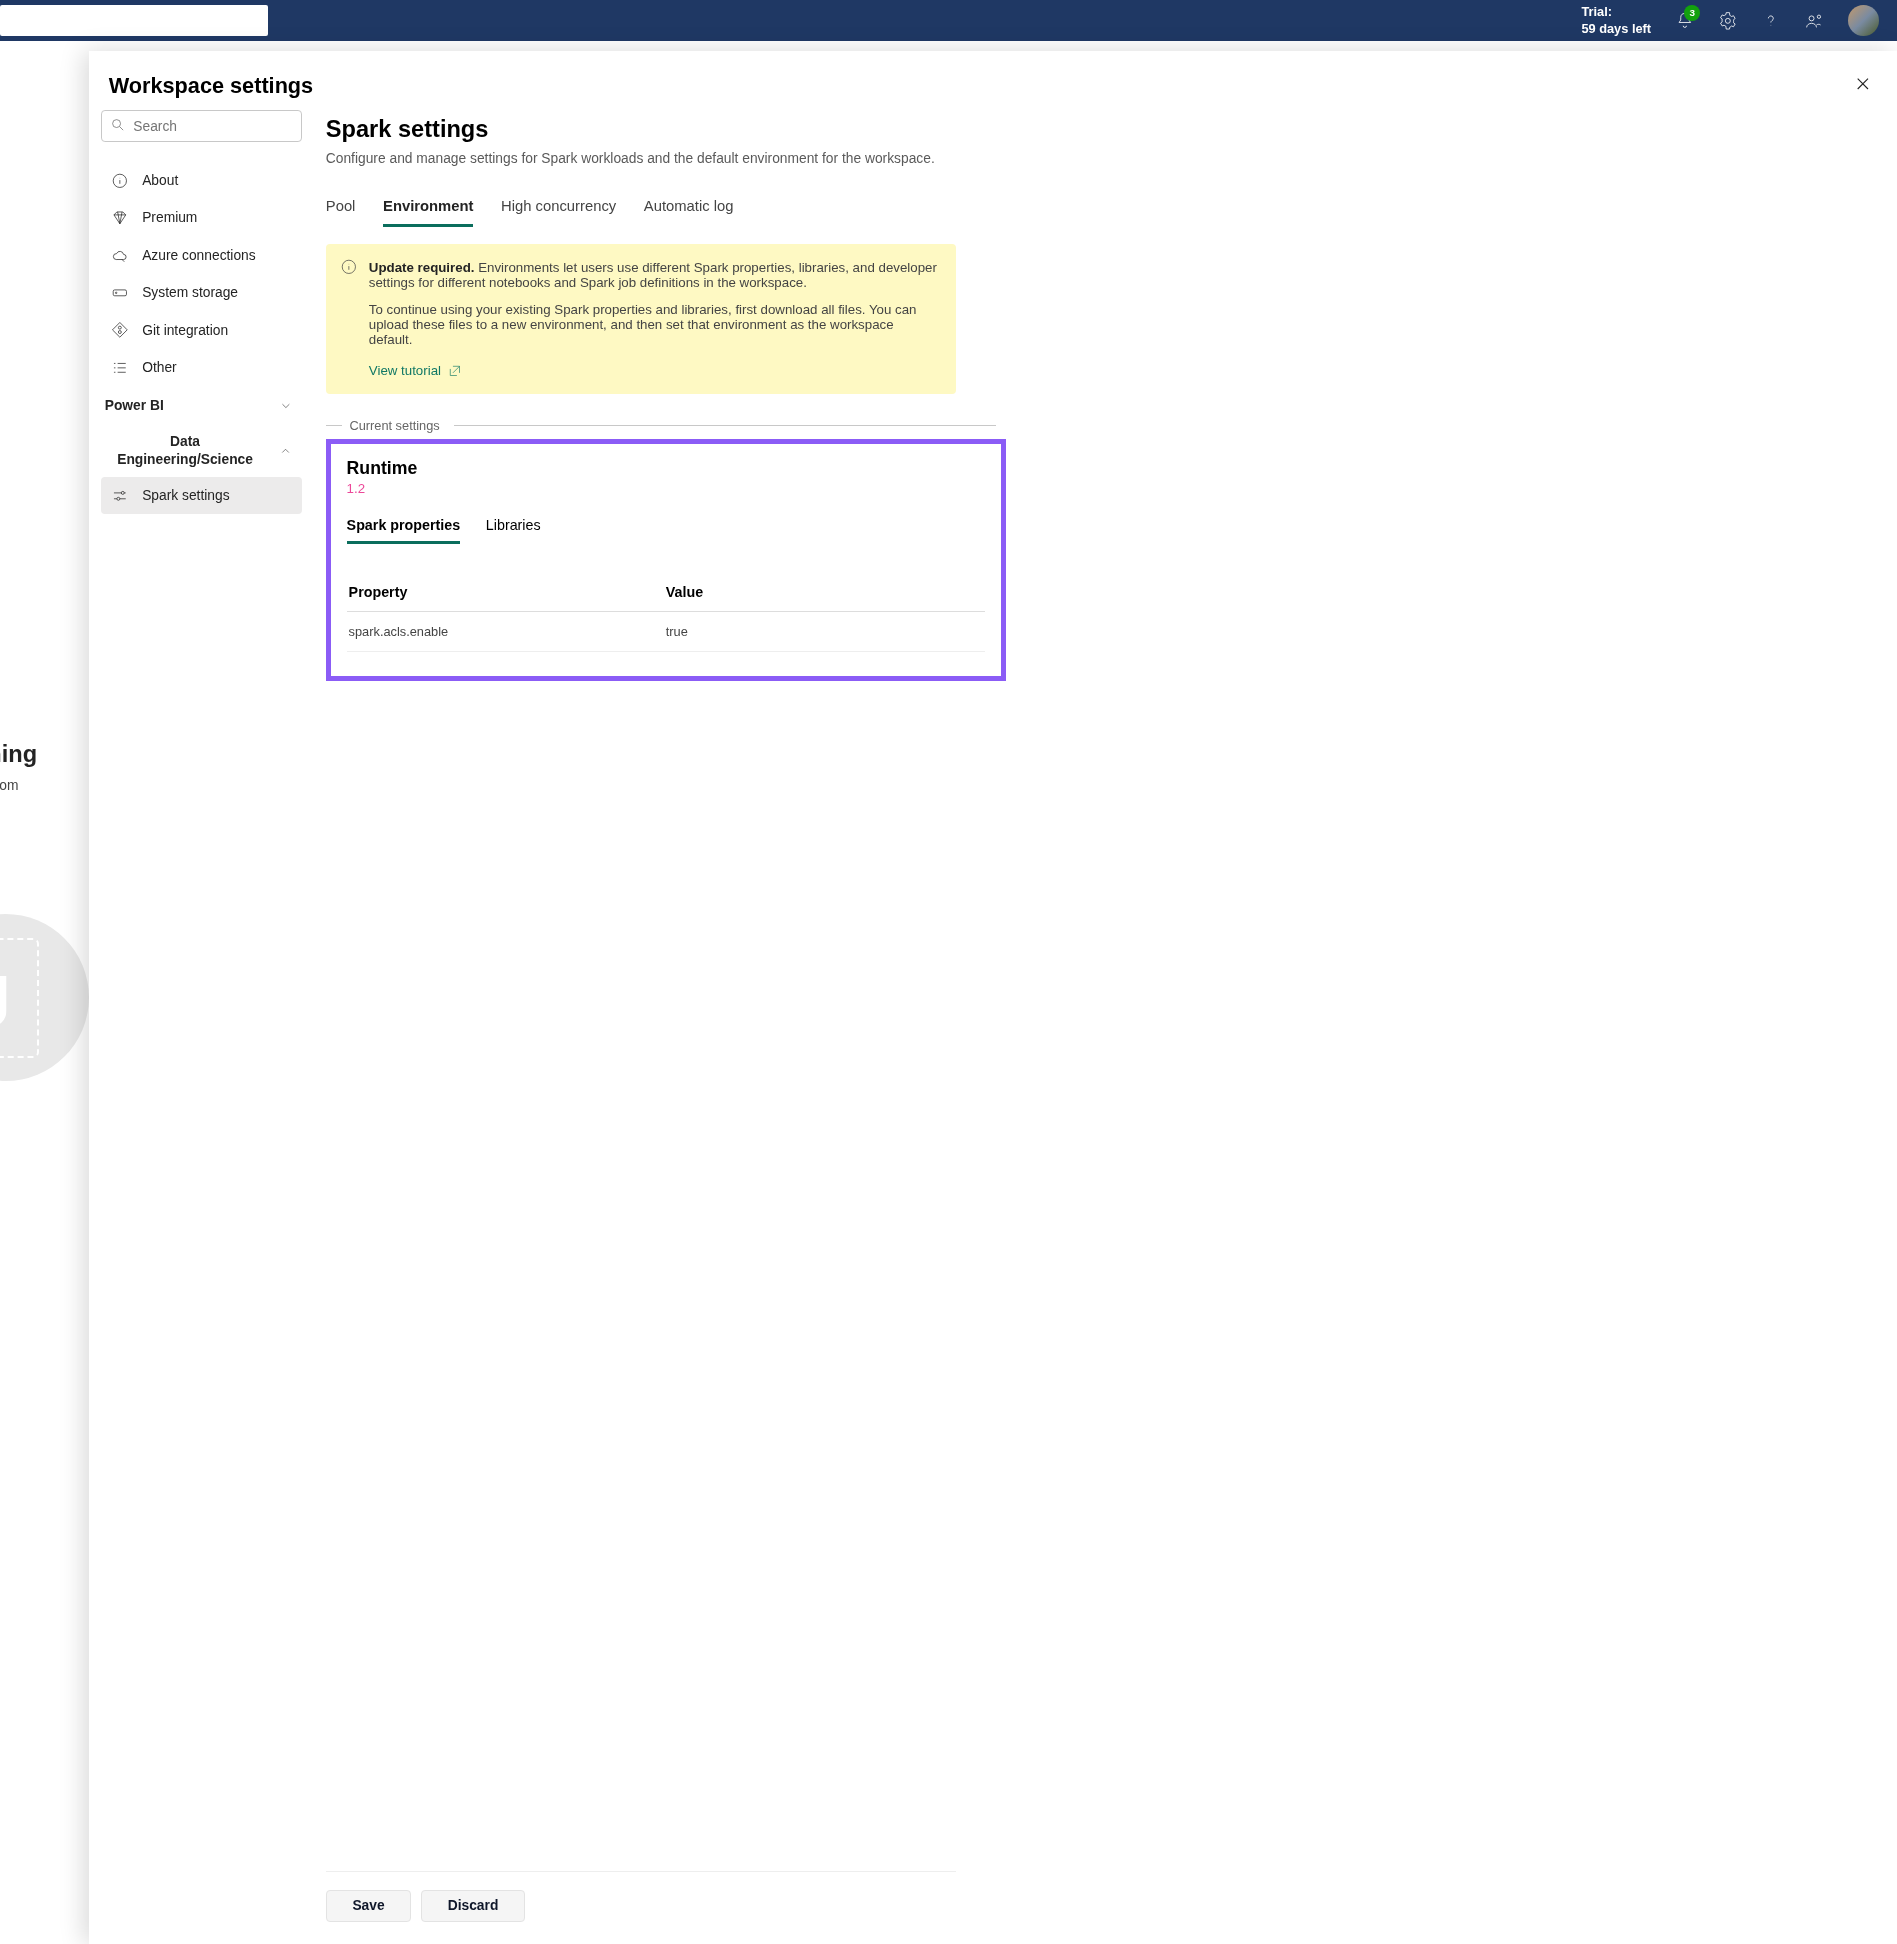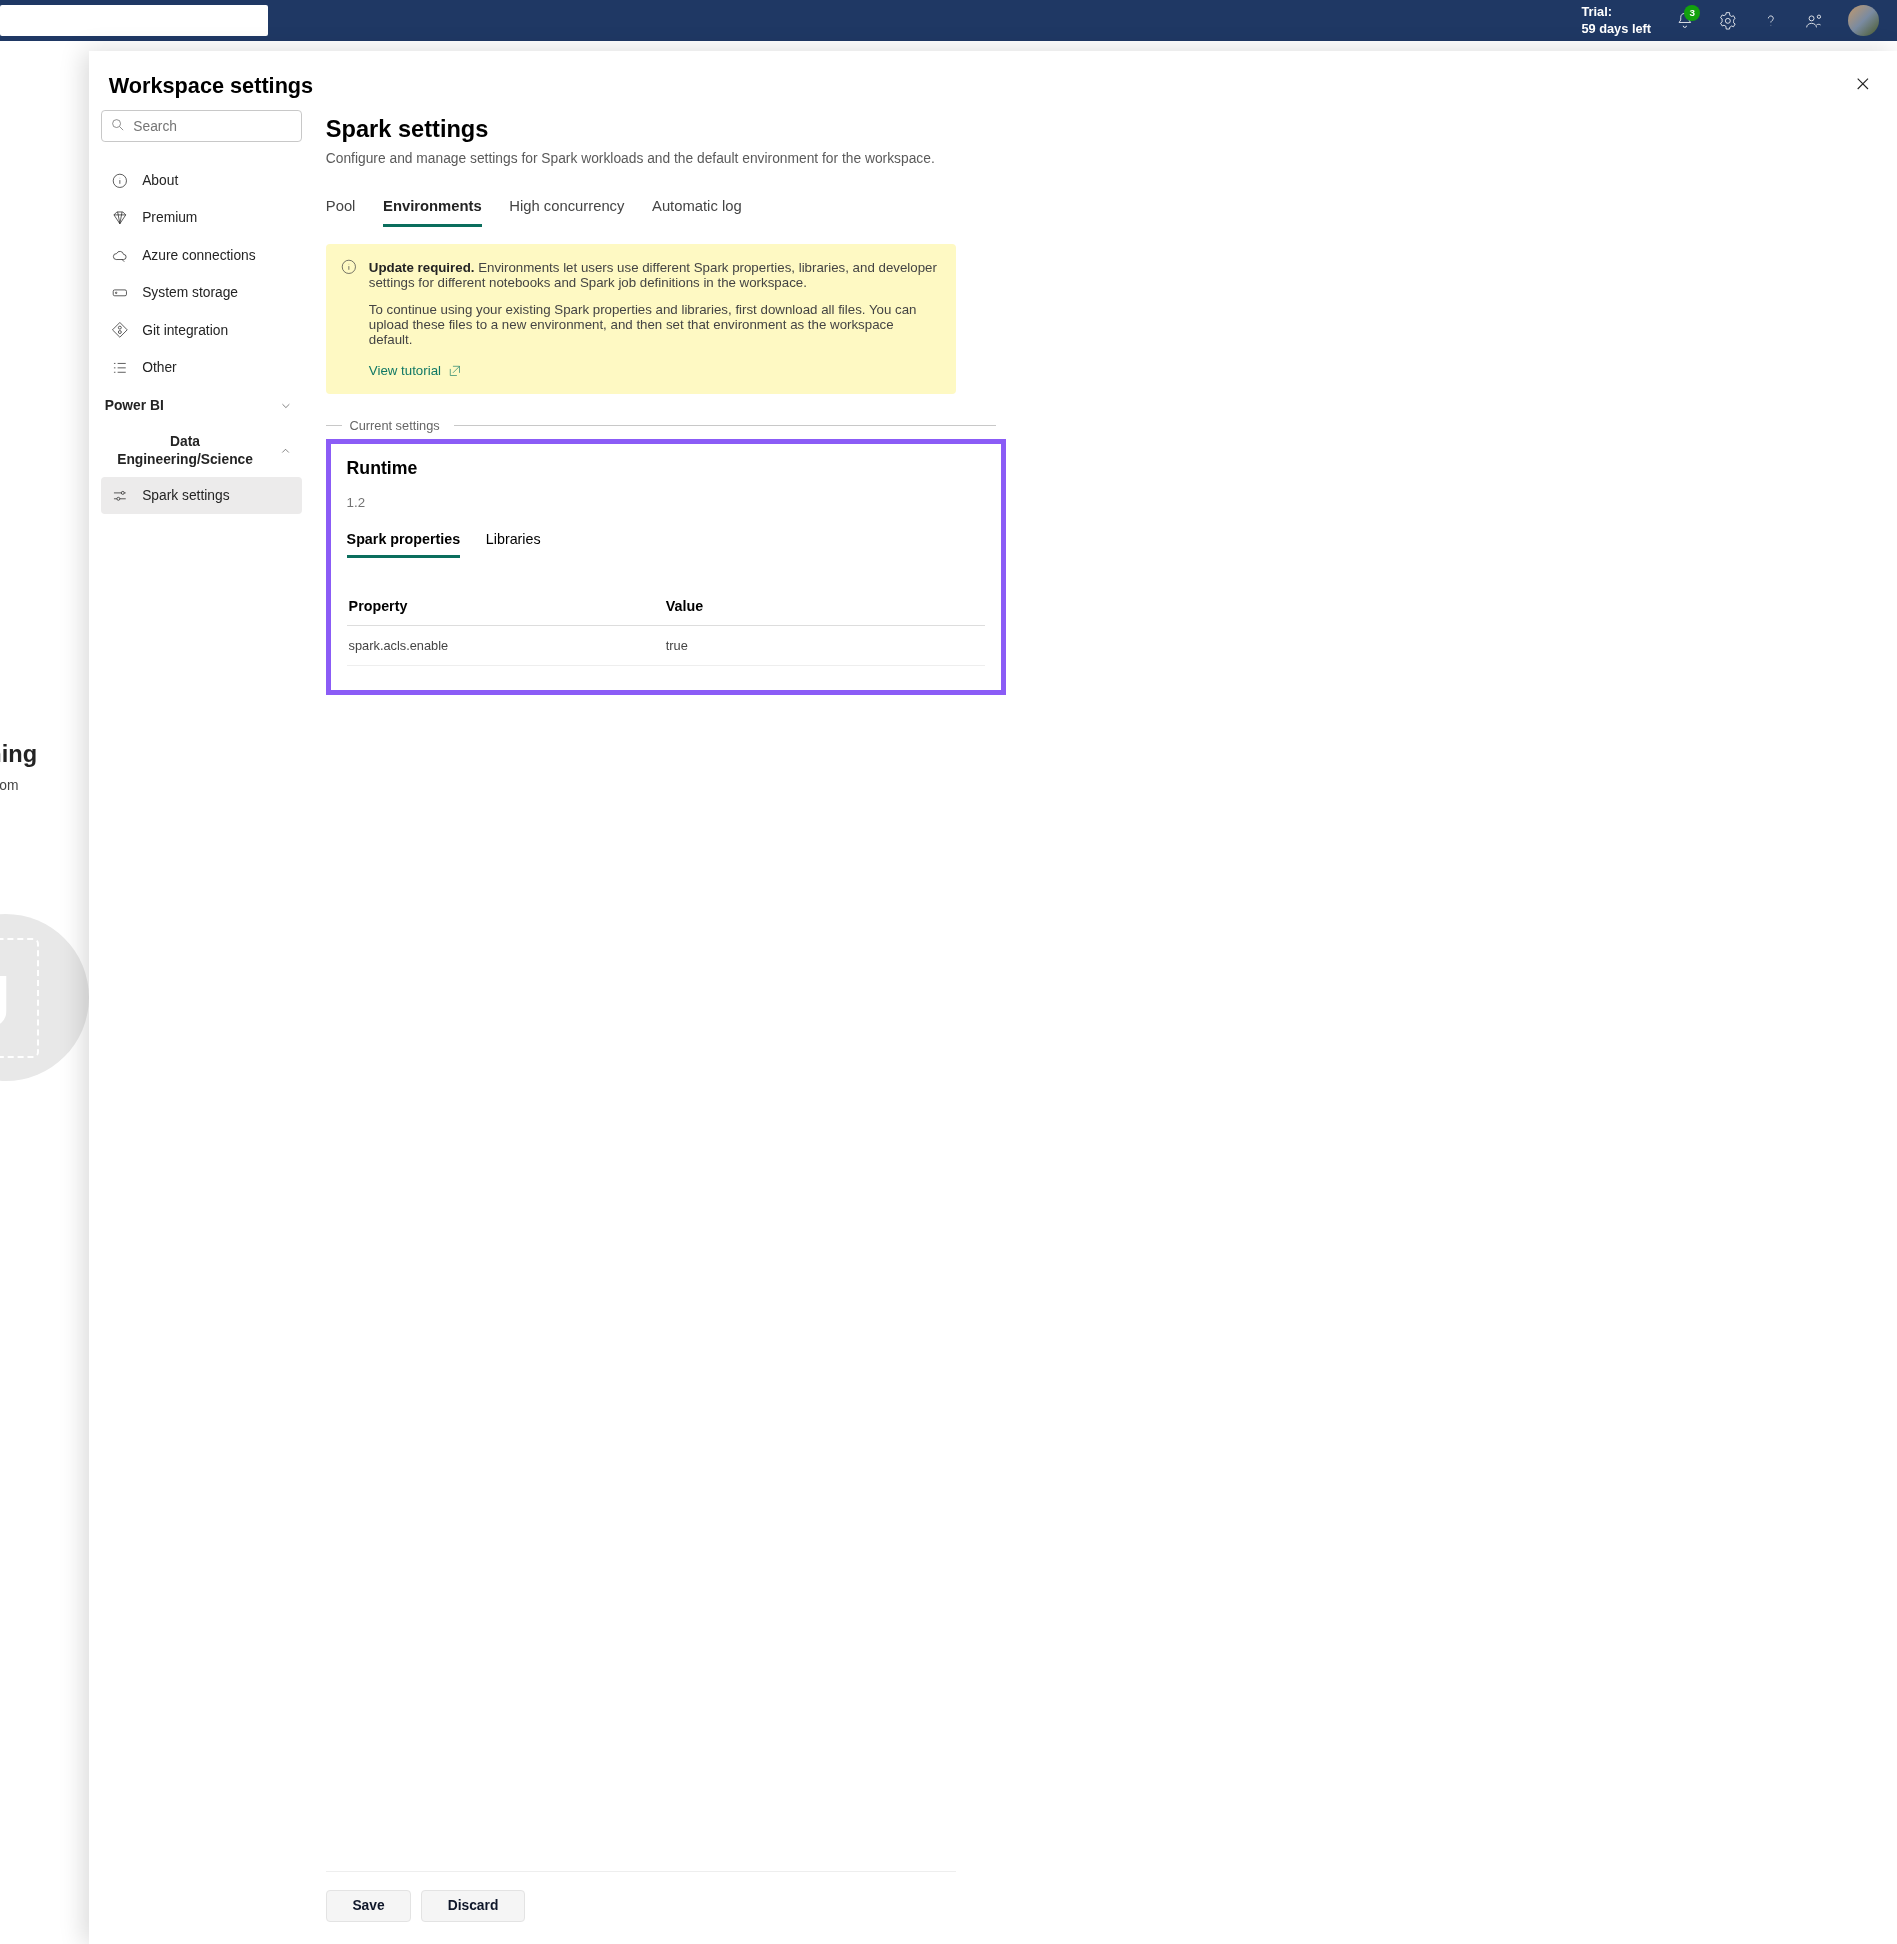--- a/index.html
+++ b/index.html
@@ -169,21 +169,21 @@
   .divider-label::after {
     content: ""; position: absolute; left: 128px; right: 0; top: 50%;
     height: 1px; background: #c8c8c8;
   }
 
   .redbox {
     border: 5px solid #8b5cf6; margin-top: 5.9px; padding: 13.8px 15.8px 23.6px 15.8px;
     max-width: 680px;
   }
   .runtime-h { font-size: 17.7px; font-weight: 700; }
-  .runtime-v { font-size: 13.3px; color: #737373; margin-top: 16px; }
+  .runtime-v { font-size: 13.3px; color: #ec4899; margin-top: 2px; }
   .subtabs { display: flex; gap: 25.6px; margin-top: 21.7px; font-size: 14.3px; }
   .subtab { padding-bottom: 7.9px; cursor: pointer; }
   .subtab.active { font-weight: 600; border-bottom: 3px solid #0b6e5d; }
   .prop-table { margin-top: 27.6px; }
   .pt-head, .pt-row {
     display: grid; grid-template-columns: 1fr 1fr;
     padding: 11.8px 2px;
   }
   .pt-head { font-weight: 600; border-bottom: 1px solid #ddd; font-size: 14.3px; }
   .pt-row { border-bottom: 1px solid #eee; font-size: 12.8px; color: #444; }
@@ -335,21 +335,21 @@
         </li>
       </ul>
     </div>
 
     <div class="main">
       <h2>Spark settings</h2>
       <div class="main-desc">Configure and manage settings for Spark workloads and the default environment for the workspace.</div>
 
       <div class="tabs">
         <div class="tab">Pool</div>
-        <div class="tab active">Environments</div>
+        <div class="tab active">Environment</div>
         <div class="tab">High concurrency</div>
         <div class="tab">Automatic log</div>
       </div>
 
       <div class="notice">
         <div class="info-ico">
           <svg viewBox="0 0 24 24">
               <circle cx="12" cy="12" r="9"></circle>
               <path d="M12 8v.5M12 11v5"></path>
             </svg>

